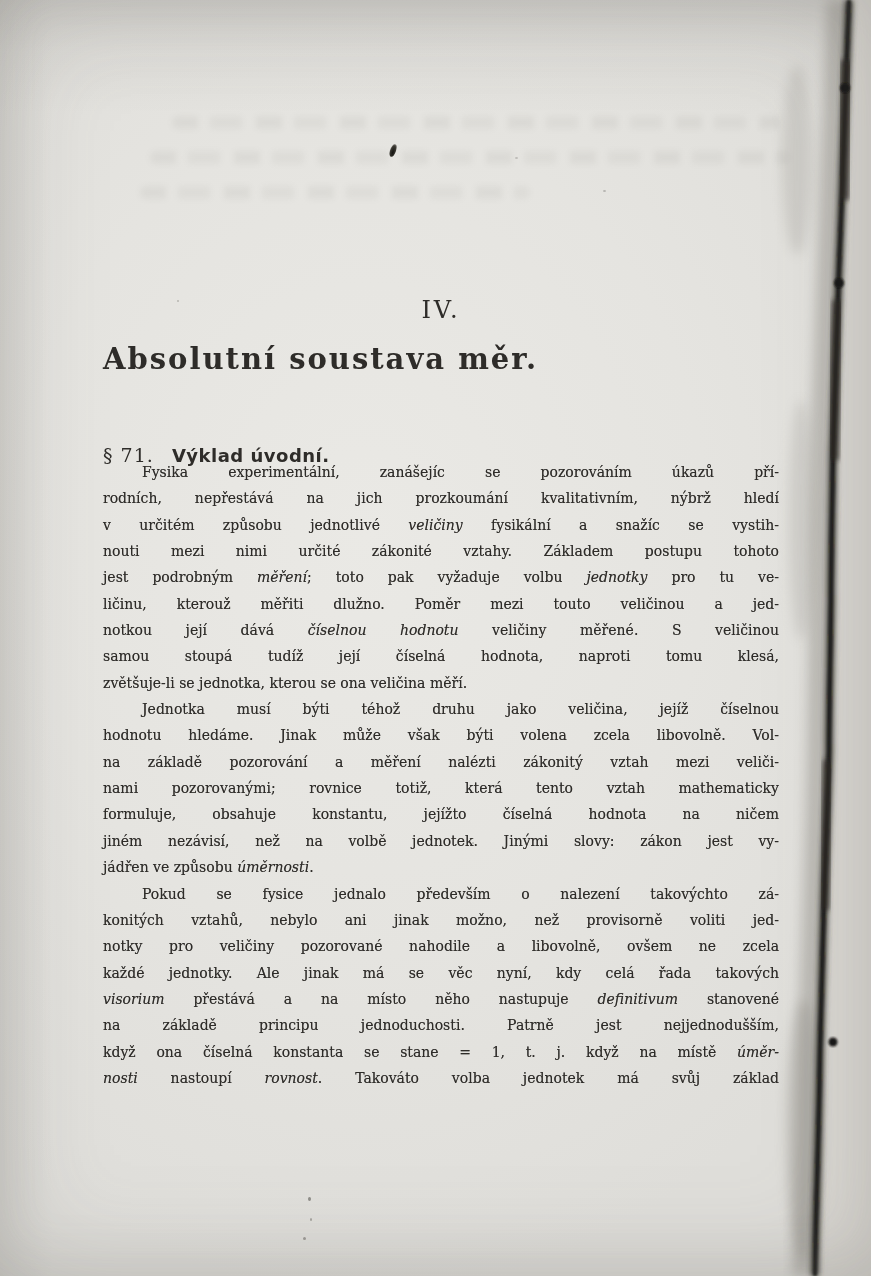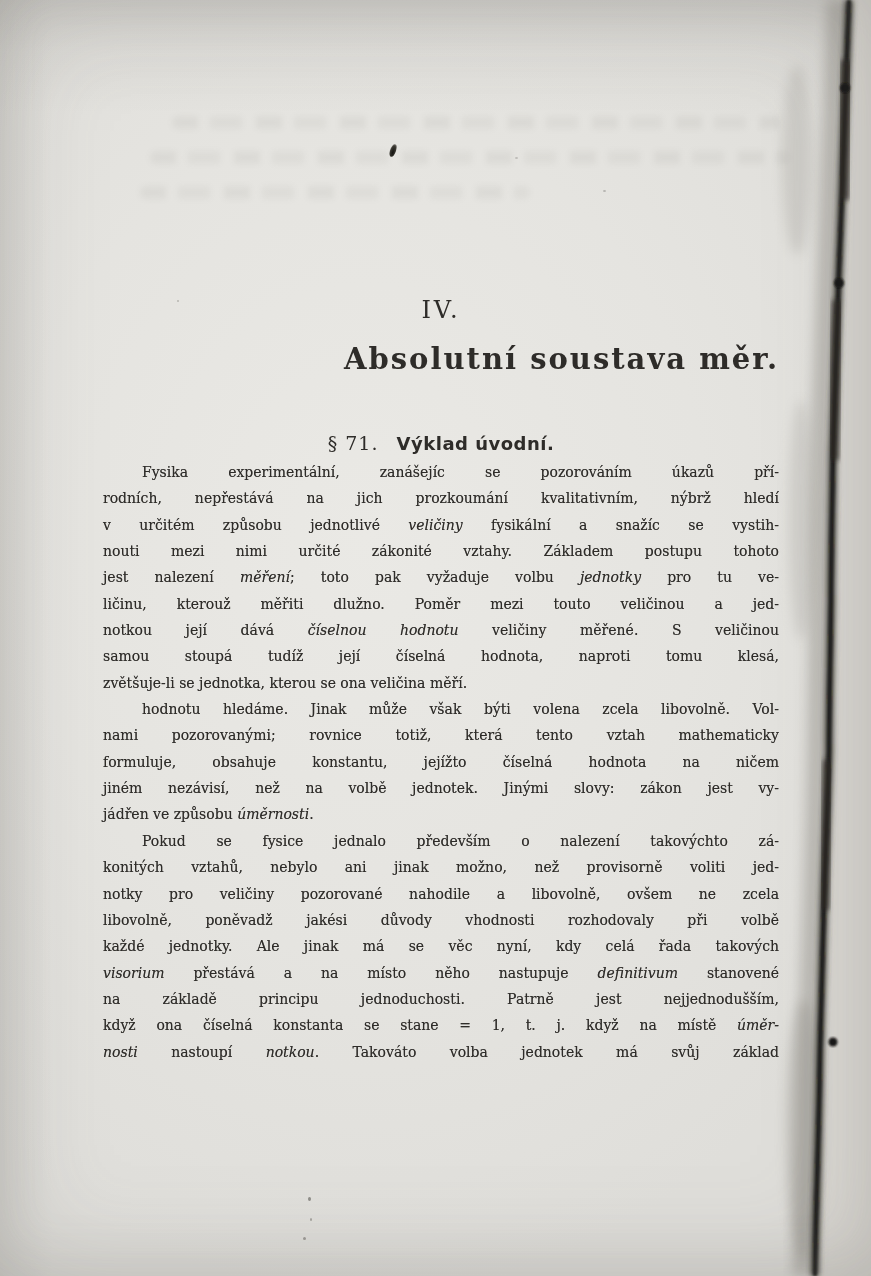--- a/index.html
+++ b/index.html
@@ -18,25 +18,25 @@
   .vignette{
     position:absolute;inset:0;pointer-events:none;z-index:6;
     box-shadow:inset 0 0 110px rgba(95,92,86,.22), inset 0 -18px 50px rgba(110,108,102,.10);
   }
   .chapter-num{
     position:absolute;top:296px;left:103px;width:676px;
     text-align:center;font-size:24px;letter-spacing:3px;font-weight:500;
   }
   .chapter-title{
     position:absolute;top:342px;left:103px;width:676px;
-    text-align:right;font-size:29px;font-weight:bold;letter-spacing:2px;
+    text-align:left;font-size:29px;font-weight:bold;letter-spacing:2px;
   }
   .section-line{
-    position:absolute;top:432px;left:103px;width:676px;
-    text-align:center;font-size:19px;
+    position:absolute;top:444px;left:103px;width:676px;
+    font-size:19px;
   }
   .section-prefix{letter-spacing:1px;}
   .section-title{
     font-family:"DejaVu Sans","Liberation Sans",sans-serif;
     font-weight:bold;font-size:18px;letter-spacing:.5px;
   }
   
   .bodytext{
     position:absolute;top:459px;left:103px;width:676px;
     font-size:14px;line-height:26.35px;
@@ -107,43 +107,44 @@
     <span>&nbsp;</span>
     <span class="section-title">Výklad úvodní.</span>
   </div>
 
   <div class="bodytext">
       <div class="para">
         <div class="tline"><span>Fysika experimentální, zanášejíc se pozorováním úkazů pří-</span></div>
         <div class="tline"><span>rodních, nepřestává na jich prozkoumání kvalitativním, nýbrž hledí</span></div>
         <div class="tline"><span>v určitém způsobu jednotlivé </span><em>veličiny</em><span> fysikální a snažíc se vystih-</span></div>
         <div class="tline"><span>nouti mezi nimi určité zákonité vztahy. Základem postupu tohoto</span></div>
-        <div class="tline"><span>jest nalezení </span><em>měření</em><span>; toto pak vyžaduje volbu </span><em>jednotky</em><span> pro tu ve-</span></div>
+        <div class="tline"><span>jest podrobným </span><em>měření</em><span>; toto pak vyžaduje volbu </span><em>jednotky</em><span> pro tu ve-</span></div>
         <div class="tline"><span>ličinu, kterouž měřiti dlužno. Poměr mezi touto veličinou a jed-</span></div>
         <div class="tline"><span>notkou její dává </span><em>číselnou hodnotu</em><span> veličiny měřené. S veličinou</span></div>
         <div class="tline"><span>samou stoupá tudíž její číselná hodnota, naproti tomu klesá,</span></div>
         <div class="tline endline"><span>zvětšuje-li se jednotka, kterou se ona veličina měří.</span></div>
       </div>
       <div class="para">
+        <div class="tline"><span>Jednotka musí býti téhož druhu jako veličina, jejíž číselnou</span></div>
         <div class="tline"><span>hodnotu hledáme. Jinak může však býti volena zcela libovolně. Vol-</span></div>
+        <div class="tline"><span>na základě pozorování a měření nalézti zákonitý vztah mezi veliči-</span></div>
         <div class="tline"><span>nami pozorovanými; rovnice totiž, která tento vztah mathematicky</span></div>
         <div class="tline"><span>formuluje, obsahuje konstantu, jejížto číselná hodnota na ničem</span></div>
         <div class="tline"><span>jiném nezávisí, než na volbě jednotek. Jinými slovy: zákon jest vy-</span></div>
         <div class="tline endline"><span>jádřen ve způsobu </span><em>úměrnosti</em><span>.</span></div>
       </div>
       <div class="para">
         <div class="tline"><span>Pokud se fysice jednalo především o nalezení takovýchto zá-</span></div>
         <div class="tline"><span>konitých vztahů, nebylo ani jinak možno, než provisorně voliti jed-</span></div>
         <div class="tline"><span>notky pro veličiny pozorované nahodile a libovolně, ovšem ne zcela</span></div>
-        <div class="tline"><span>libovolně, poněvadž jakési důvody vhodnosti rozhodovaly při volbě</span></div>
         <div class="tline"><span>každé jednotky. Ale jinak má se věc nyní, kdy celá řada takových</span></div>
         <div class="tline"><em>visorium</em><span> přestává a na místo něho nastupuje </span><em>definitivum</em><span> stanovené</span></div>
         <div class="tline"><span>na základě principu jednoduchosti. Patrně jest nejjednodušším,</span></div>
         <div class="tline"><span>když ona číselná konstanta se stane = 1, t. j. když na místě </span><em>úměr-</em></div>
-        <div class="tline"><em>nosti</em><span> nastoupí </span><em>notkou</em><span>. Takováto volba jednotek má svůj základ</span></div>
+        <div class="tline"><em>nosti</em><span> nastoupí </span><em>rovnost</em><span>. Takováto volba jednotek má svůj základ</span></div>
       </div>
     </div>
 
   <svg class="binding" width="100" height="1276" viewBox="0 0 100 1276" xmlns="http://www.w3.org/2000/svg">
     <defs>
       <filter id="b6" x="-60%" y="-10%" width="220%" height="120%">
           <feGaussianBlur stdDeviation="6"></feGaussianBlur>
         </filter>
       <filter id="b3" x="-60%" y="-10%" width="220%" height="120%">
           <feGaussianBlur stdDeviation="2.5"></feGaussianBlur>

